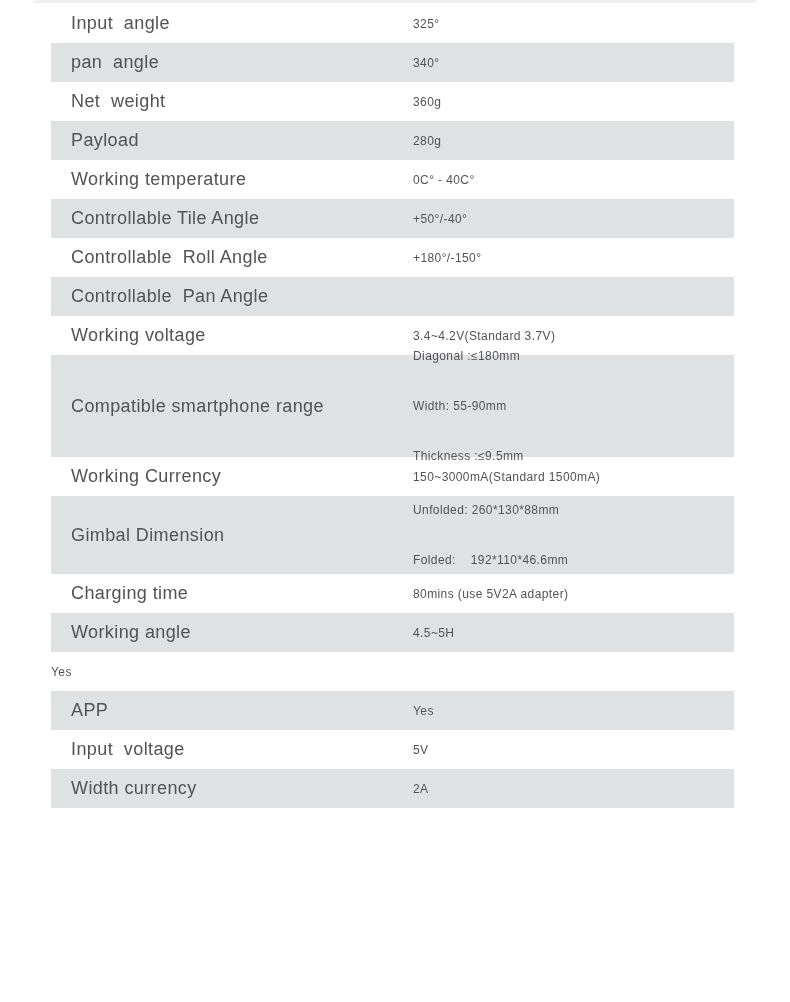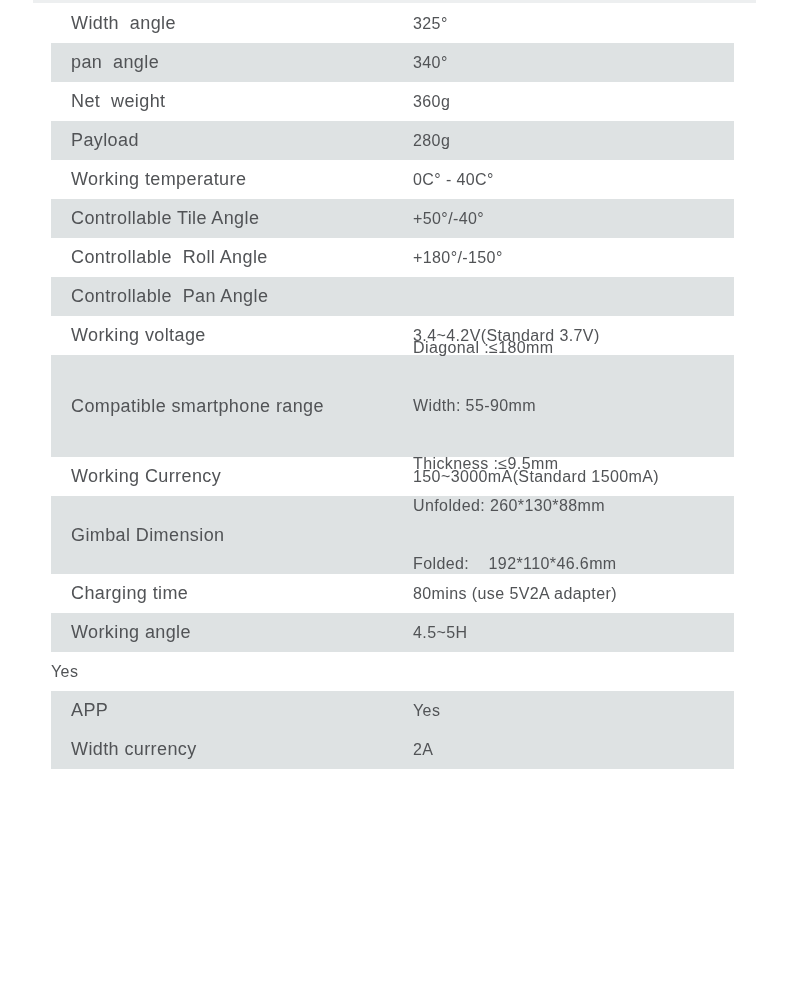--- a/index.html
+++ b/index.html
@@ -44,38 +44,38 @@
     width: 362px;
     padding-left: 20px;
     box-sizing: border-box;
     flex-shrink: 0;
     font-size: 18px;
     letter-spacing: 0.4px;
     white-space: pre;
   }
   .value {
     flex: 1;
-    font-size: 16px;
+    font-size: 12px;
     letter-spacing: 0.4px;
     white-space: pre;
   }
   .value .line {
     line-height: 22px;
     white-space: pre;
   }
 </style>
 </head>
 <body style="background: rgb(255, 255, 255);">
 
 <div class="top-sliver"></div>
 
 <div class="spec-table">
 
   <div class="row">
-    <div class="label">Width  angle</div>
+    <div class="label">Input  angle</div>
     <div class="value">325°</div>
   </div>
 
   <div class="row shaded">
     <div class="label">pan  angle</div>
     <div class="value">340°</div>
   </div>
 
   <div class="row">
     <div class="label">Net  weight</div>
@@ -145,19 +145,23 @@
 
   <div class="row">
     <div class="value">Yes</div>
   </div>
 
   <div class="row shaded">
     <div class="label">APP</div>
     <div class="value">Yes</div>
   </div>
 
+  <div class="row">
+    <div class="label">Input  voltage</div>
+    <div class="value">5V</div>
+  </div>
 
   <div class="row shaded">
     <div class="label">Width currency</div>
     <div class="value">2A</div>
   </div>
 
 </div>
 
 </body></html>

